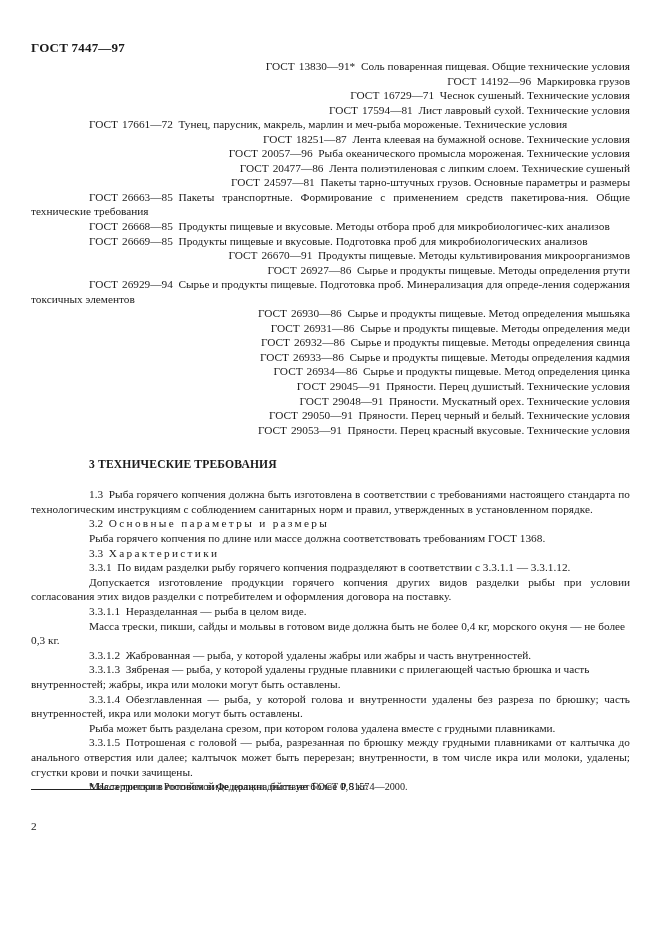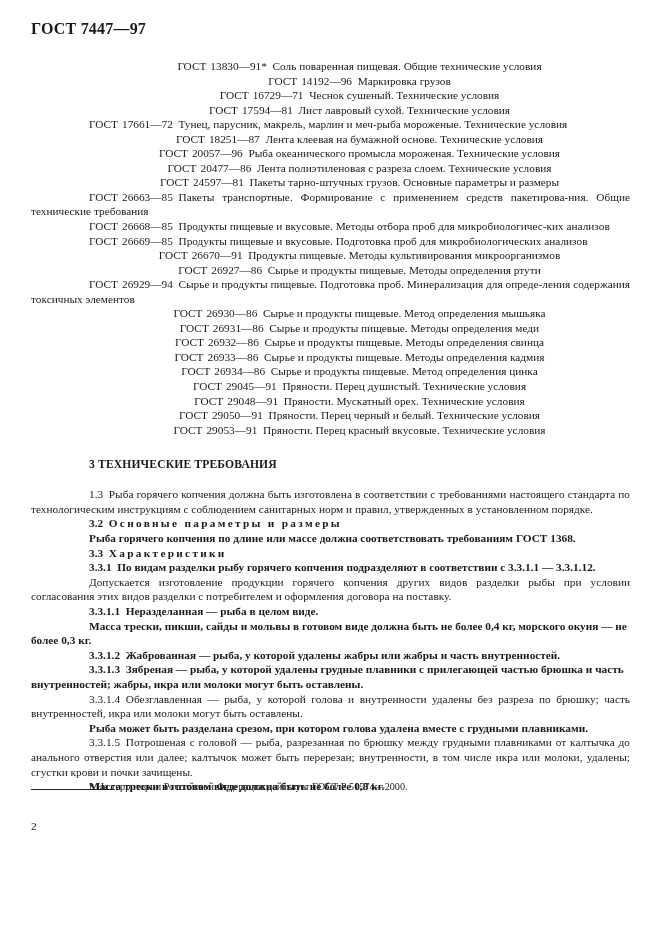--- a/index.html
+++ b/index.html
@@ -17,23 +17,23 @@
   }
   .page {
     position: relative;
     width: 661px;
     height: 936px;
     box-sizing: border-box;
   }
   .doc-header {
     position: absolute;
     left: 31px;
-    top: 20px;
+    top: 40px;
     font-weight: bold;
-    font-size: 16px;
+    font-size: 13px;
     letter-spacing: 0.2px;
     white-space: nowrap;
   }
   .body-col {
     position: absolute;
     left: 31px;
     top: 59px;
     width: 599px;
   }
   
@@ -42,21 +42,21 @@
     line-height: 14.55px;
   }
   .std-item {
     margin: 0;
     padding: 0;
     text-indent: 58px;
     text-align: justify;
     text-justify: inter-word;
   }
   .std-item.nojust {
-    text-align: center;
+    text-align: right;
   }
   .std-code {
     white-space: nowrap;
   }
   .std-code .gap {
     display: inline-block;
     width: 4px;
   }
   
   .sec-heading {
@@ -73,21 +73,20 @@
     margin: 0;
     text-indent: 58px;
     text-align: justify;
     text-justify: inter-word;
   }
   .para.first {
     margin-top: 16px;
   }
   .para.nojust {
     text-align: left;
-    font-weight: bold;
   }
   .spaced {
     letter-spacing: 2.3px;
   }
   .num {
     white-space: nowrap;
   }
   
   .footnote-rule {
     position: absolute;
@@ -123,21 +122,21 @@
   <div class="body-col">
 
     <div class="std-list">
         <p class="std-item nojust"><span class="std-code">ГОСТ<span class="gap"></span>13830—91*</span> <span>Соль поваренная пищевая. Общие технические условия</span></p>
         <p class="std-item nojust"><span class="std-code">ГОСТ<span class="gap"></span>14192—96</span> <span>Маркировка грузов</span></p>
         <p class="std-item nojust"><span class="std-code">ГОСТ<span class="gap"></span>16729—71</span> <span>Чеснок сушеный. Технические условия</span></p>
         <p class="std-item nojust"><span class="std-code">ГОСТ<span class="gap"></span>17594—81</span> <span>Лист лавровый сухой. Технические условия</span></p>
         <p class="std-item"><span class="std-code">ГОСТ<span class="gap"></span>17661—72</span> <span>Тунец, парусник, макрель, марлин и меч-рыба мороженые. Технические условия</span></p>
         <p class="std-item nojust"><span class="std-code">ГОСТ<span class="gap"></span>18251—87</span> <span>Лента клеевая на бумажной основе. Технические условия</span></p>
         <p class="std-item nojust"><span class="std-code">ГОСТ<span class="gap"></span>20057—96</span> <span>Рыба океанического промысла мороженая. Технические условия</span></p>
-        <p class="std-item nojust"><span class="std-code">ГОСТ<span class="gap"></span>20477—86</span> <span>Лента полиэтиленовая с разреза слоем. Технические условия</span></p>
+        <p class="std-item nojust"><span class="std-code">ГОСТ<span class="gap"></span>20477—86</span> <span>Лента полиэтиленовая с липким слоем. Технические сушеный</span></p>
         <p class="std-item nojust"><span class="std-code">ГОСТ<span class="gap"></span>24597—81</span> <span>Пакеты тарно-штучных грузов. Основные параметры и размеры</span></p>
         <p class="std-item"><span class="std-code">ГОСТ<span class="gap"></span>26663—85</span> <span>Пакеты транспортные. Формирование с применением средств пакетирова-ния. Общие технические требования</span></p>
         <p class="std-item"><span class="std-code">ГОСТ<span class="gap"></span>26668—85</span> <span>Продукты пищевые и вкусовые. Методы отбора проб для микробиологичес-ких анализов</span></p>
         <p class="std-item"><span class="std-code">ГОСТ<span class="gap"></span>26669—85</span> <span>Продукты пищевые и вкусовые. Подготовка проб для микробиологических анализов</span></p>
         <p class="std-item nojust"><span class="std-code">ГОСТ<span class="gap"></span>26670—91</span> <span>Продукты пищевые. Методы культивирования микроорганизмов</span></p>
         <p class="std-item nojust"><span class="std-code">ГОСТ<span class="gap"></span>26927—86</span> <span>Сырье и продукты пищевые. Методы определения ртути</span></p>
         <p class="std-item"><span class="std-code">ГОСТ<span class="gap"></span>26929—94</span> <span>Сырье и продукты пищевые. Подготовка проб. Минерализация для опреде-ления содержания токсичных элементов</span></p>
         <p class="std-item nojust"><span class="std-code">ГОСТ<span class="gap"></span>26930—86</span> <span>Сырье и продукты пищевые. Метод определения мышьяка</span></p>
         <p class="std-item nojust"><span class="std-code">ГОСТ<span class="gap"></span>26931—86</span> <span>Сырье и продукты пищевые. Методы определения меди</span></p>
         <p class="std-item nojust"><span class="std-code">ГОСТ<span class="gap"></span>26932—86</span> <span>Сырье и продукты пищевые. Методы определения свинца</span></p>

